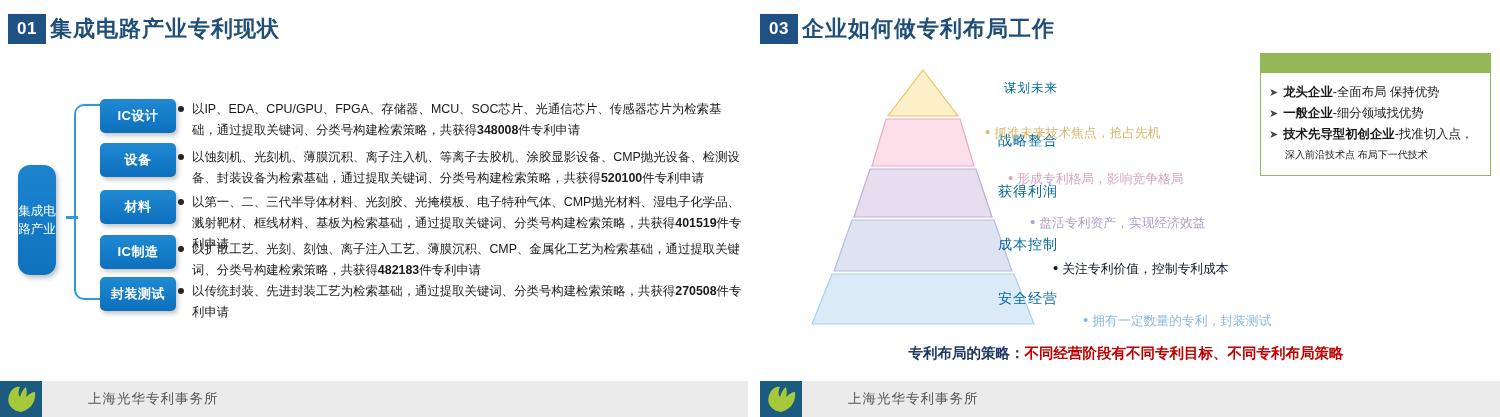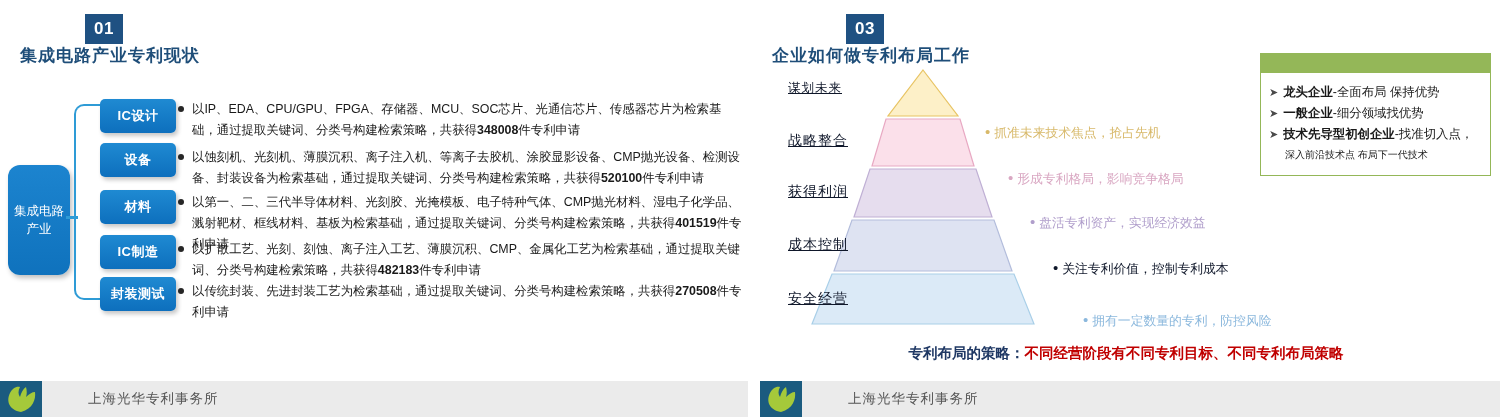--- a/index.html
+++ b/index.html
@@ -6,34 +6,34 @@
   body{
     width:1500px;height:417px;background:#ffffff;
     font-family:"Liberation Sans","DejaVu Sans",sans-serif;
     overflow:hidden;position:relative;
   }
   .slide{position:absolute;top:0;height:417px;background:#fff;overflow:hidden;}
   .slide-left{left:0;width:750px;}
   .slide-right{left:752px;width:748px;}
 
   
-  .sec-head{position:absolute;display:flex;align-items:center;flex-direction:column;}
+  .sec-head{position:absolute;display:flex;align-items:center;}
   .sec-num{
     width:38px;height:30px;background:#1f5182;color:#fff;
     font-size:17px;font-weight:bold;letter-spacing:0.5px;
     display:flex;align-items:center;justify-content:center;
   }
   .sec-title{
-    margin-left:12px;font-size:17px;font-weight:bold;color:#1f4e79;
+    margin-left:4px;font-size:22px;font-weight:bold;color:#1f4e79;
     letter-spacing:1px;white-space:nowrap;
   }
 
   
   .hub{
-    position:absolute;left:8px;top:165px;width:62px;height:110px;
+    position:absolute;left:18px;top:165px;width:38px;height:110px;
     background:linear-gradient(180deg,#1c84cf 0%,#0f72bd 100%);
     border-radius:12px;color:#fff;font-size:12.5px;line-height:18px;
     display:flex;align-items:center;justify-content:center;text-align:center;
     box-shadow:2px 3px 5px rgba(0,0,0,0.25);
   }
   .brace{
     position:absolute;left:74px;top:104px;width:28px;height:196px;
     border:2.5px solid #2e9bd6;border-right:none;border-radius:10px 0 0 10px;
     box-sizing:border-box;
   }
@@ -54,24 +54,23 @@
   .btext{
     font-size:12.4px;line-height:21px;color:#1a1a1a;
     font-family:"Liberation Sans","DejaVu Sans",sans-serif;
   }
   .btext b{font-weight:bold;}
 
   
   .pyr{position:absolute;left:36px;top:66px;width:270px;height:262px;}
   .lvl{position:absolute;left:0;right:0;}
   .lvl span{
-    position:absolute;left:0;right:0;text-align:left;
-    font-size:14px;color:#0f172a;font-weight:500;letter-spacing:1px;
+    position:absolute;left:0;right:0;text-align:right;
+    font-size:14px;color:#0369a1;font-weight:500;letter-spacing:1px;
     font-family:"Liberation Serif","DejaVu Serif",serif;
-    text-decoration:underline;
   }
 
   
   .pb{position:absolute;font-size:12.8px;white-space:nowrap;font-family:"Liberation Sans","DejaVu Sans",sans-serif;margin-top:31px;}
   .pb .pdot{font-size:15px;margin-right:4px;}
 
   
   .gbox{position:absolute;left:508px;top:53px;width:231px;}
   .gbox-band{height:20px;background:#94b758;}
   .gbox-body{
@@ -179,21 +178,21 @@
       </div>
     <div class="lvl" style="top:224px;">
         <span>安全经营</span>
       </div>
   </div>
 
   <div class="pb" style="left:233px;top:92px;color:#d8b96a;"><span class="pdot">•</span><span>抓准未来技术焦点，抢占先机</span></div>
   <div class="pb" style="left:256px;top:138px;color:#d9a7c2;"><span class="pdot">•</span><span>形成专利格局，影响竞争格局</span></div>
   <div class="pb" style="left:278px;top:182px;color:#b09ecb;"><span class="pdot">•</span><span>盘活专利资产，实现经济效益</span></div>
   <div class="pb" style="left:301px;top:228px;color:#0f172a;"><span class="pdot">•</span><span>关注专利价值，控制专利成本</span></div>
-  <div class="pb" style="left:331px;top:280px;color:#8bb8dd;"><span class="pdot">•</span><span>拥有一定数量的专利，防控风险</span></div>
+  <div class="pb" style="left:331px;top:280px;color:#8bb8dd;"><span class="pdot">•</span><span>拥有一定数量的专利，封装测试</span></div>
 
   <div class="gbox">
     <div class="gbox-band"></div>
     <div class="gbox-body">
       <div class="gitem">
         <span class="garrow">➤</span>
         <span><b>龙头企业</b><span>-全面布局 保持优势</span></span>
       </div>
       <div class="gitem">
         <span class="garrow">➤</span>

